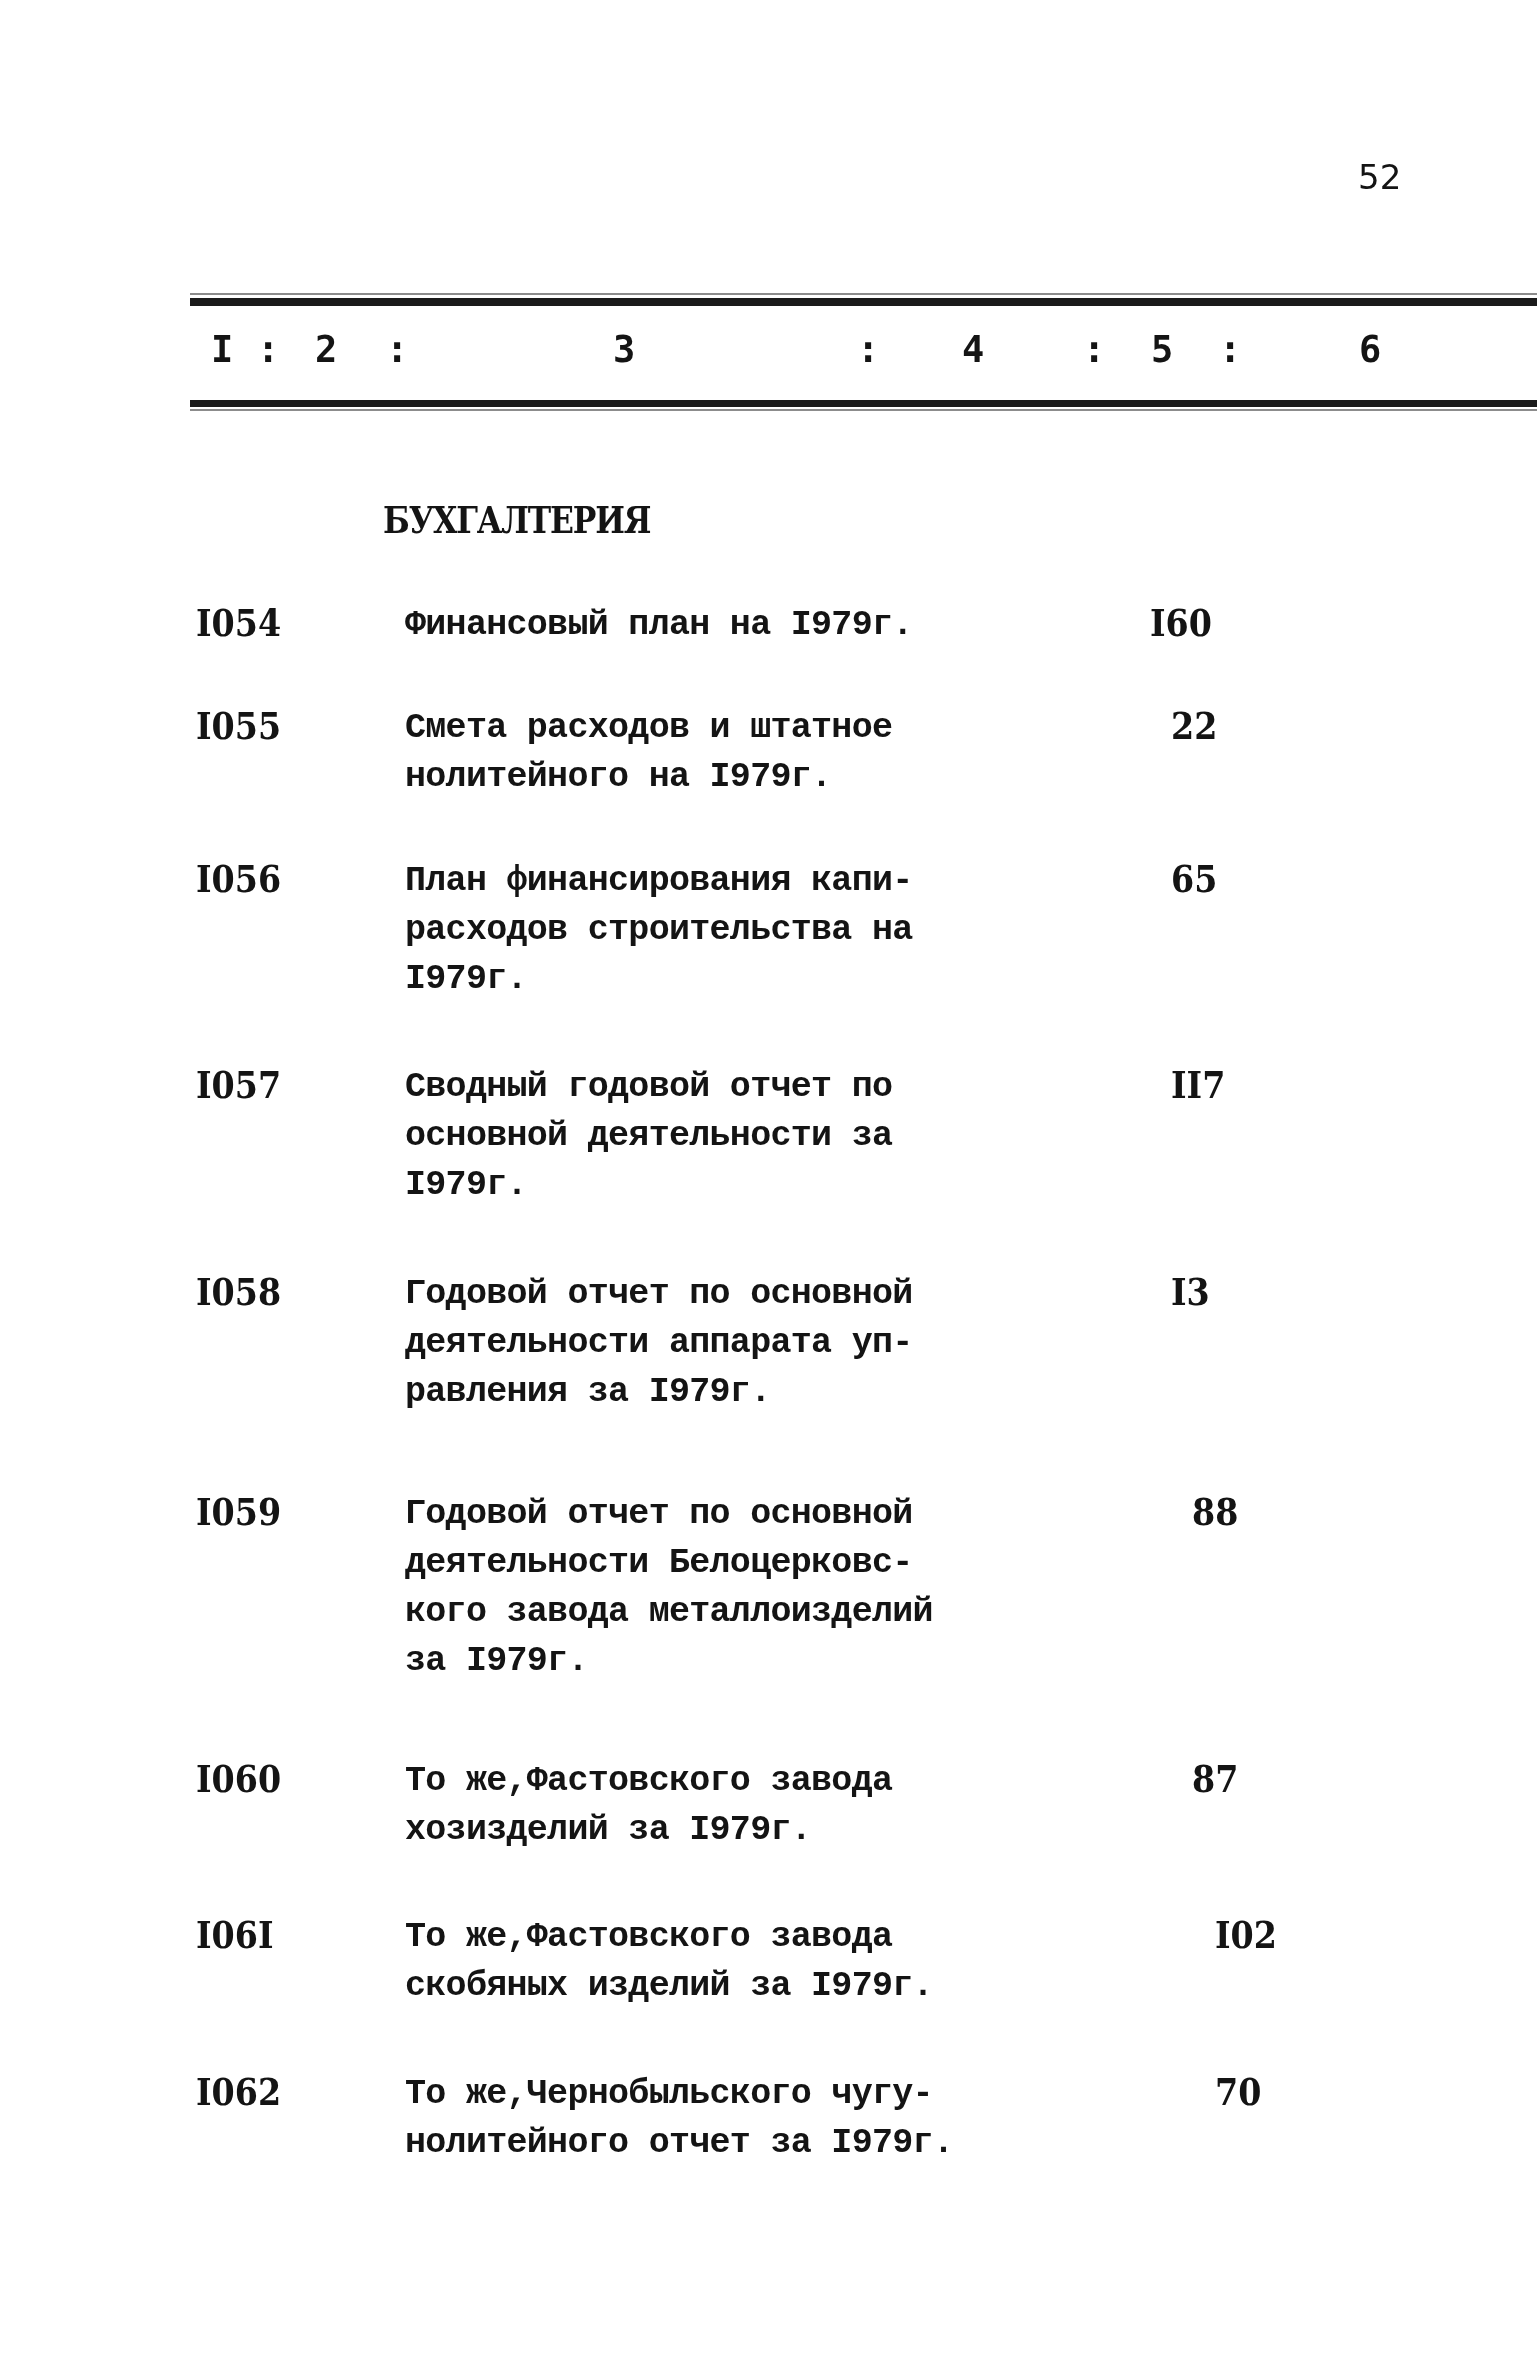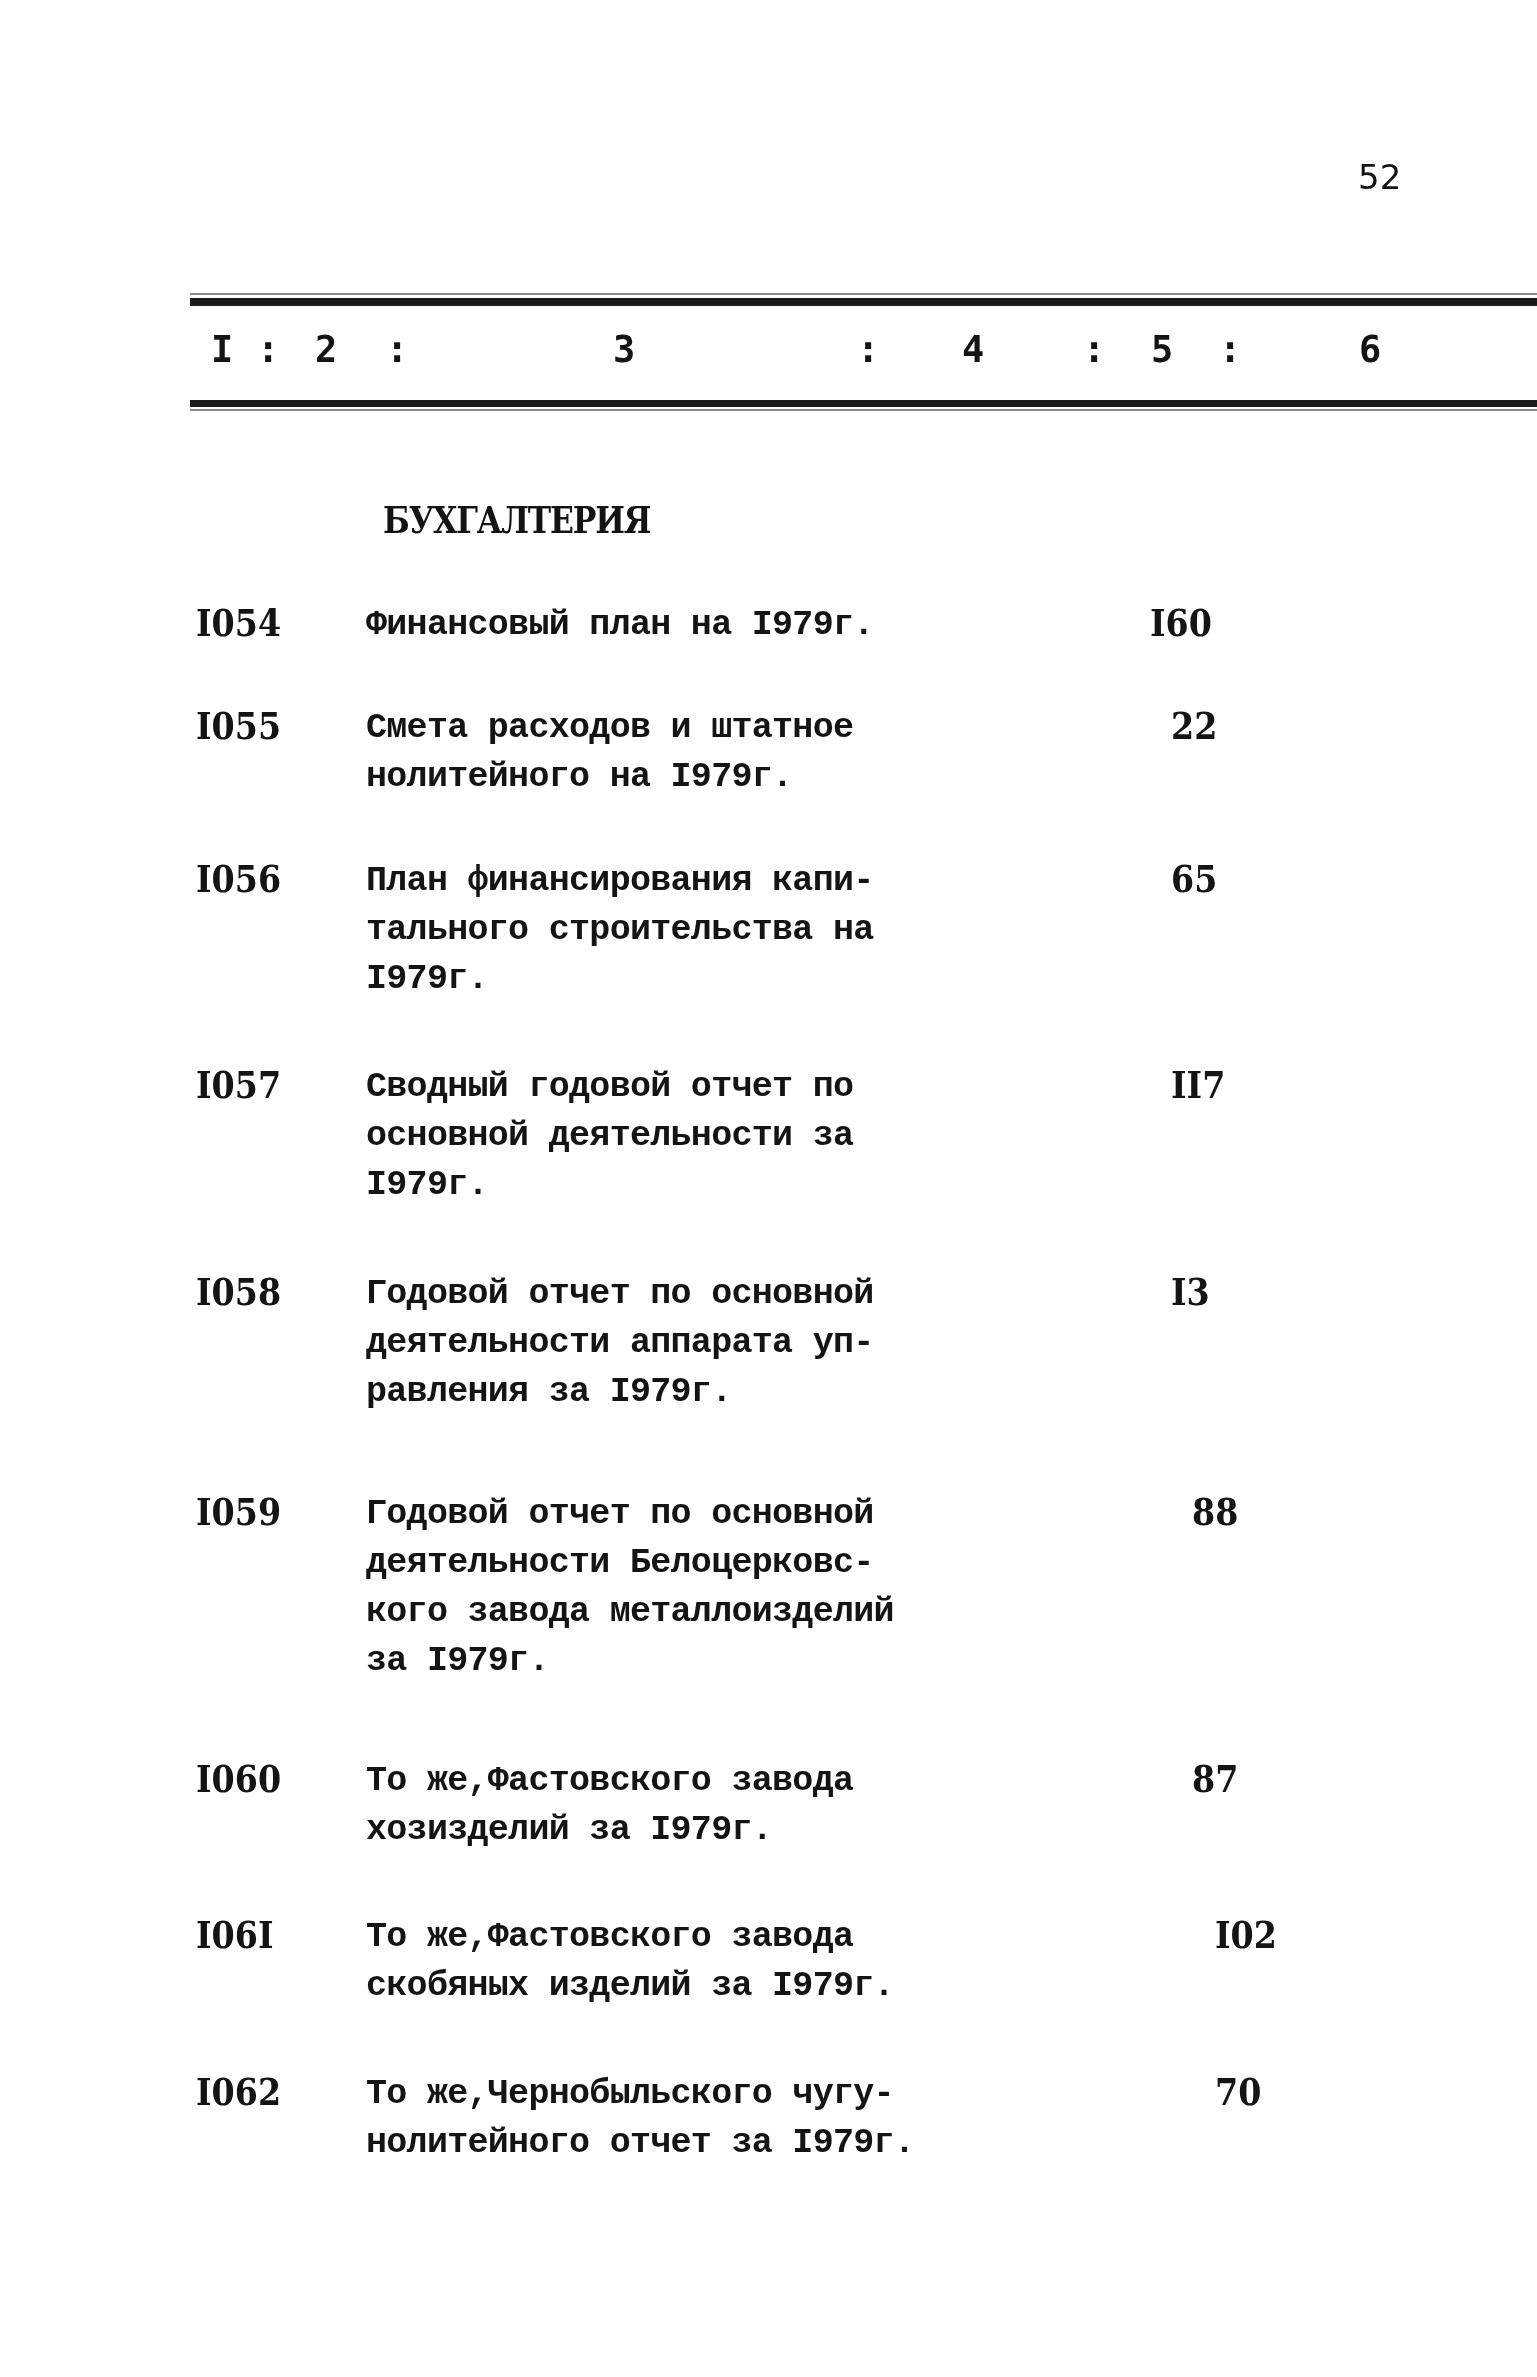--- a/index.html
+++ b/index.html
@@ -62,21 +62,21 @@
       left: 196px;
       top: 0;
       font-size: 37px;
       font-weight: bold;
       font-family: "DejaVu Serif", serif;
       transform: scaleX(0.9);
       transform-origin: left top;
     }
     .row .title {
       position: absolute;
-      left: 366px;
+      left: 405px;
       top: 0;
       width: 609px;
       font-size: 35px;
       line-height: 49px;
       font-weight: bold;
       font-family: "Liberation Mono", monospace;
       white-space: pre-line;
       letter-spacing: -0.7px;
     }
     .row .sheets {
@@ -124,21 +124,21 @@
     </div>
     <div class="row" style="top: 704px;">
       <span class="num">I055</span>
       <div class="title">Смета расходов и штатное
 нолитейного на I979г.</div>
       <span class="sheets" style="left: 1171px;">22</span>
     </div>
     <div class="row" style="top: 857px;">
       <span class="num">I056</span>
       <div class="title">План финансирования капи-
-тального строительства на
+расходов строительства на
 I979г.</div>
       <span class="sheets" style="left: 1171px;">65</span>
     </div>
     <div class="row" style="top: 1063px;">
       <span class="num">I057</span>
       <div class="title">Сводный годовой отчет по
 основной деятельности за
 I979г.</div>
       <span class="sheets" style="left: 1171px;">II7</span>
     </div>

